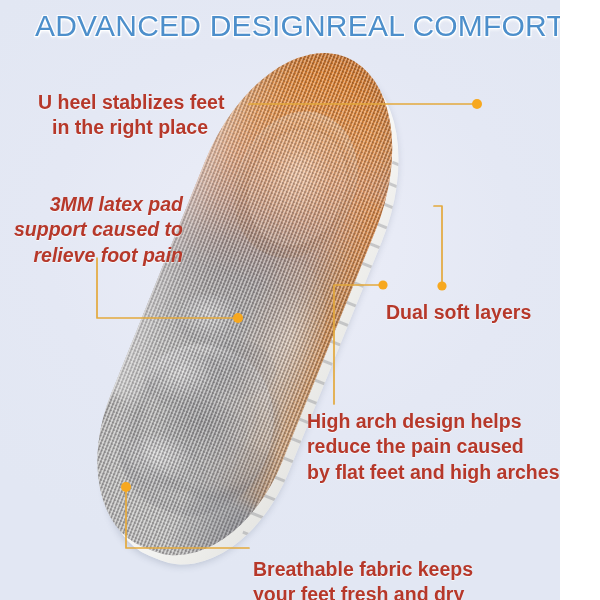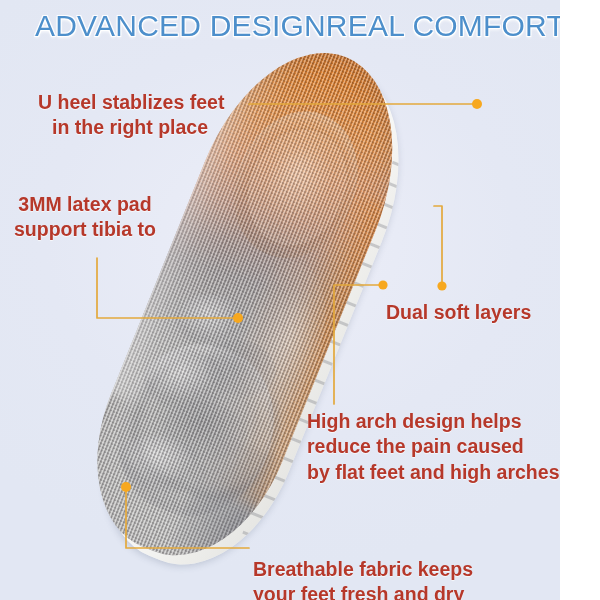--- a/index.html
+++ b/index.html
@@ -328,21 +328,21 @@
     font-weight: 700;
     line-height: 1.30;
     white-space: nowrap;
     text-shadow: 0 1px 1px rgba(255,255,255,0.75);
   }
   .anno .l { display: block; }
 
   .anno-u-heel       { left: 38px;  top: 90px;  text-align: left; }
   .anno-u-heel .l2   { padding-left: 14px; }
 
-  .anno-latex        { left: 14px;  top: 192px; text-align: center; }
+  .anno-latex        { left: 14px;  top: 192px; text-align: right; font-style: italic; }
 
   .anno-dual         { left: 386px; top: 300px; text-align: left; }
   .anno-dual .l2     { margin-left: -28px; }
 
   .anno-arch         { left: 307px; top: 409px; text-align: left; }
 
   .anno-breath       { left: 253px; top: 557px; text-align: left; }
 </style>
 </head>
 <body>
@@ -408,21 +408,22 @@
     <div class="title-text">ADVANCED DESIGNREAL COMFORT</div>
   </div>
 
   <div class="anno anno-u-heel">
     <span class="l l1">U heel stablizes feet</span>
     <span class="l l2">in the right place</span>
   </div>
 
   <div class="anno anno-latex">
     <span class="l l1">3MM latex pad</span>
-    <span class="l l2">support tibia to</span>
+    <span class="l l2">support caused to</span>
+    <span class="l l3">relieve foot pain</span>
   </div>
 
   <div class="anno anno-dual">
     <span class="l l1">Dual soft layers</span>
   </div>
 
   <div class="anno anno-arch">
     <span class="l l1">High arch design helps</span>
     <span class="l l2">reduce the pain caused</span>
     <span class="l l3">by flat feet and high arches</span>

